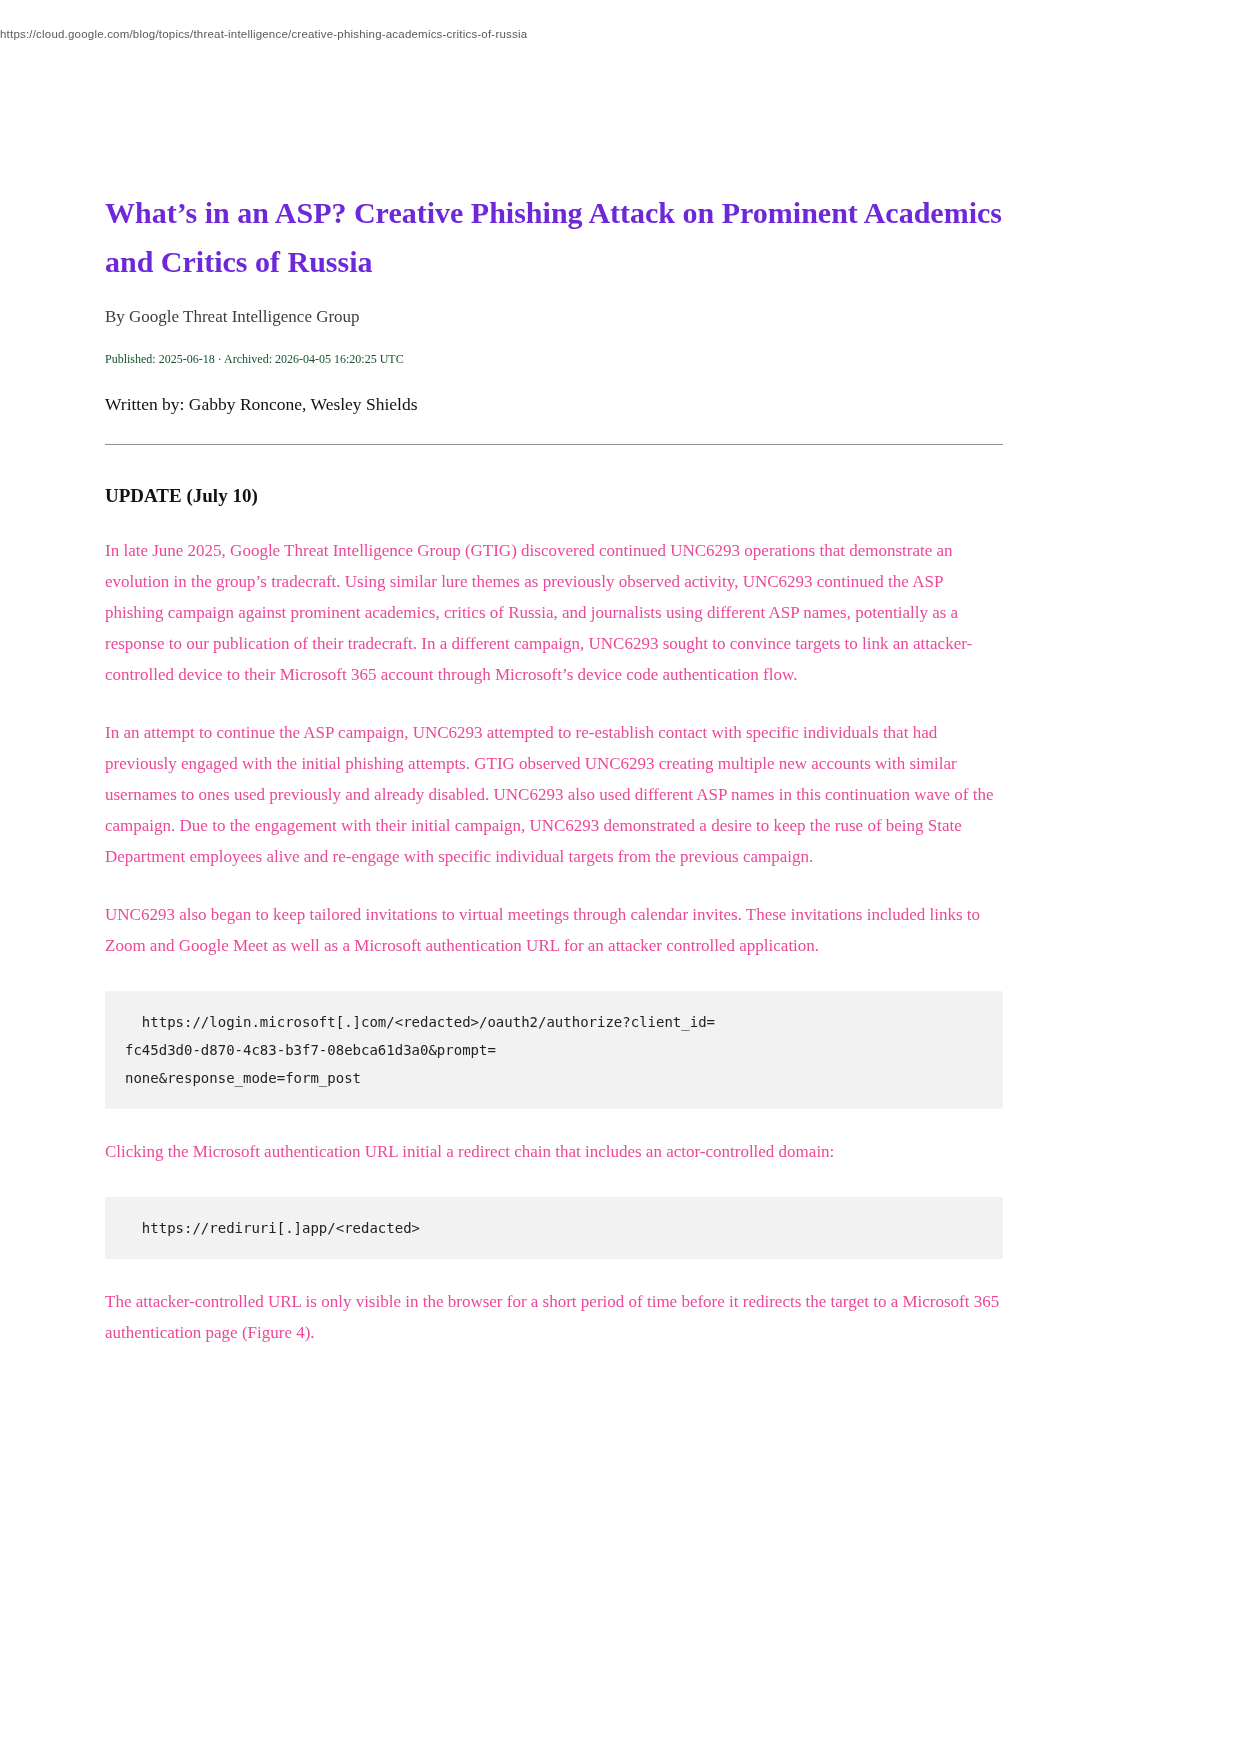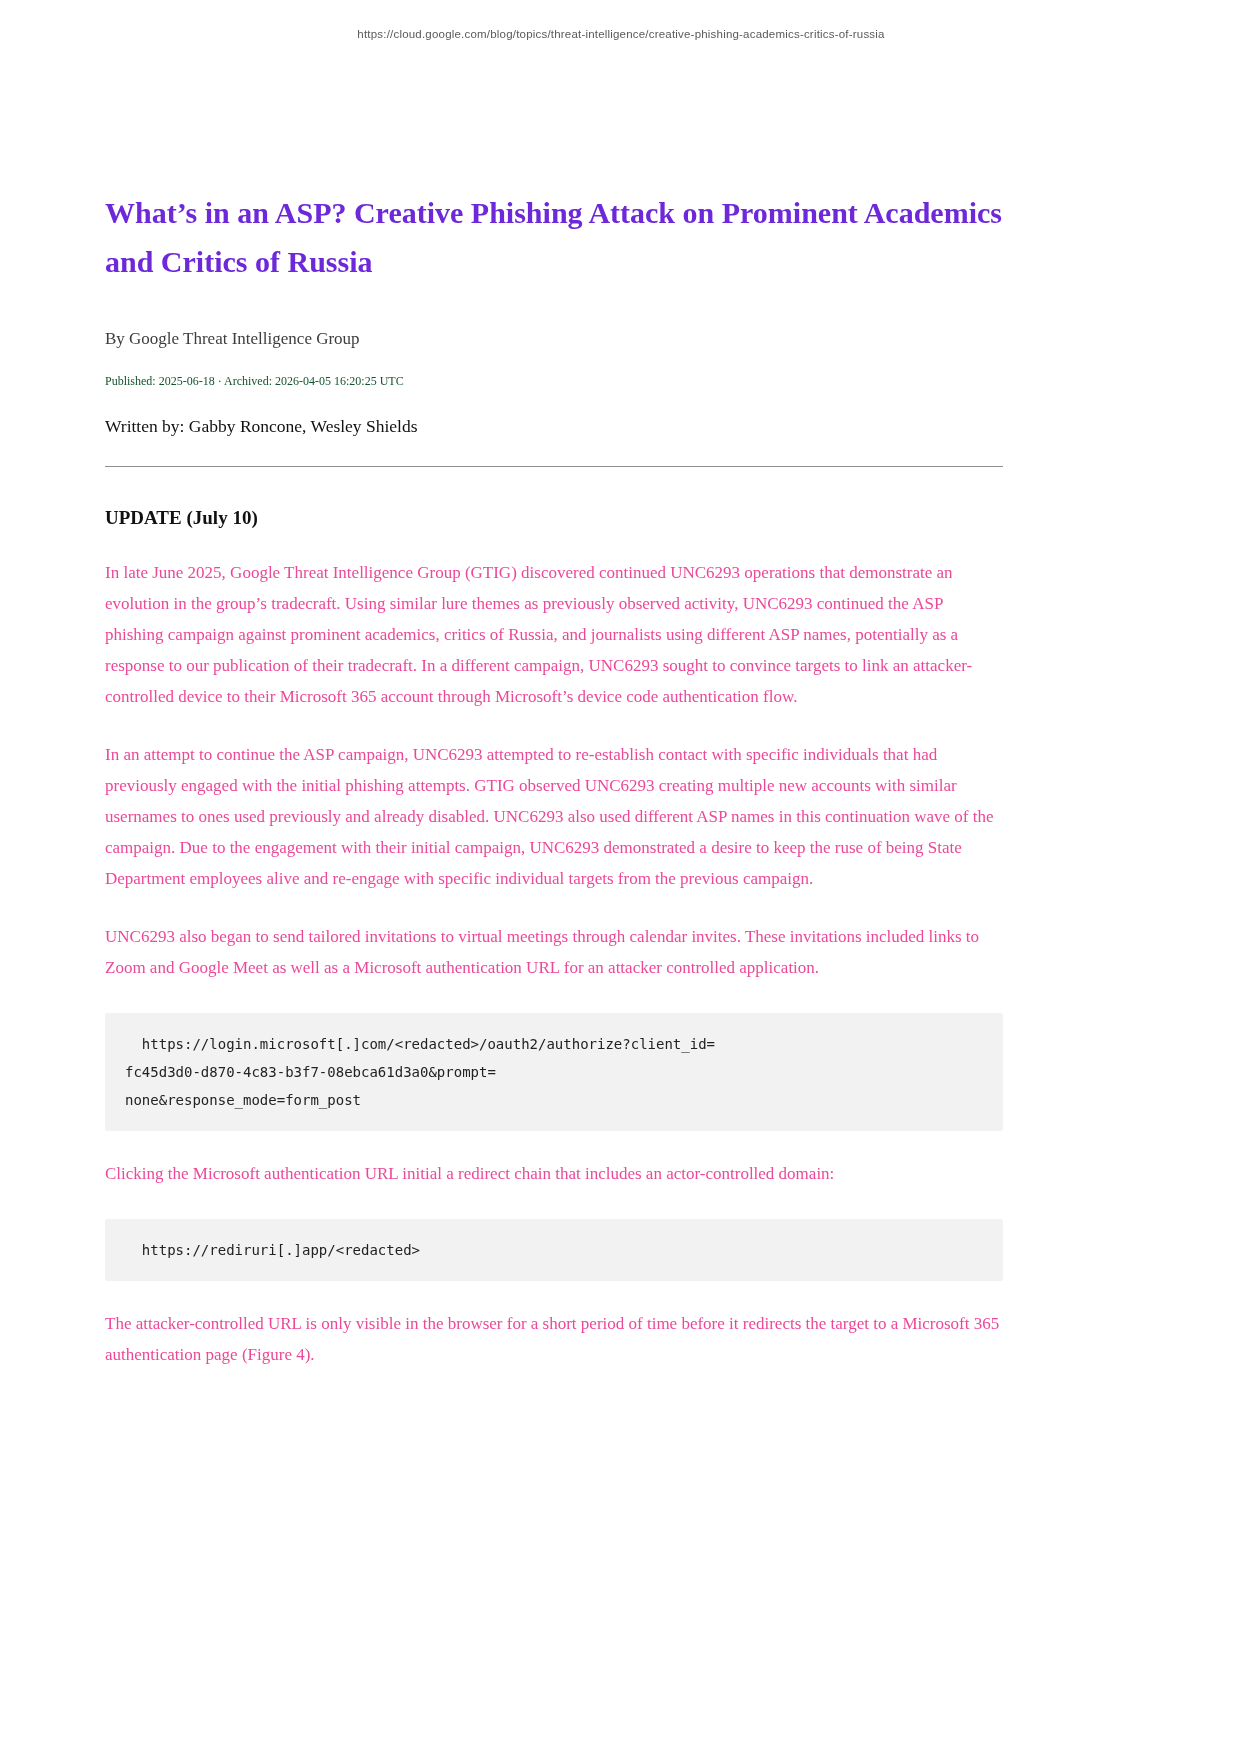--- a/index.html
+++ b/index.html
@@ -14,41 +14,40 @@
     width: 1242px;
     height: 1756px;
     background: #ffffff;
     overflow: hidden;
   }
   .header-url {
     position: absolute;
     top: 28px;
     left: 0;
     width: 100%;
-    text-align: center;
     font-family: "Liberation Sans", sans-serif;
     font-size: 11.5px;
     letter-spacing: 0.2px;
     color: #5a5a5a;
   }
   .content {
     position: absolute;
     top: 0;
     left: 105px;
     width: 898px;
   }
   .article-title {
     margin-top: 188px;
     font-size: 30px;
     line-height: 49px;
     font-weight: bold;
     color: #6d28d9;
   }
   .byline {
-    margin-top: 42px;
+    margin-top: 20px;
     font-size: 17px;
     line-height: 22px;
     color: #3d3d3d;
   }
   .publish-meta {
     margin-top: 21px;
     font-size: 12px;
     line-height: 20px;
     color: #14532d;
   }
@@ -118,21 +117,21 @@
     <div class="authors-line">Written by: Gabby Roncone, Wesley Shields</div>
 
     <hr class="divider">
 
     <h2 class="section-heading">UPDATE (July 10)</h2>
 
     <p class="paragraph">In late June 2025, Google Threat Intelligence Group (GTIG) discovered continued UNC6293 operations that demonstrate an evolution in the group’s tradecraft. Using similar lure themes as previously observed activity, UNC6293 continued the ASP phishing campaign against prominent academics, critics of Russia, and journalists using different ASP names, potentially as a response to our publication of their tradecraft. In a different campaign, UNC6293 sought to convince targets to link an attacker-controlled device to their Microsoft 365 account through Microsoft’s device code authentication flow.</p>
 
     <p class="paragraph">In an attempt to continue the ASP campaign, UNC6293 attempted to re-establish contact with specific individuals that had previously engaged with the initial phishing attempts. GTIG observed UNC6293 creating multiple new accounts with similar usernames to ones used previously and already disabled. UNC6293 also used different ASP names in this continuation wave of the campaign. Due to the engagement with their initial campaign, UNC6293 demonstrated a desire to keep the ruse of being State Department employees alive and re-engage with specific individual targets from the previous campaign.</p>
 
-    <p class="paragraph">UNC6293 also began to send tailored invitations to virtual meetings through calendar invites. These invitations included links to Zoom and Google Meet as well as a Microsoft authentication URL for an attacker controlled application.</p>
+    <p class="paragraph">UNC6293 also began to keep tailored invitations to virtual meetings through calendar invites. These invitations included links to Zoom and Google Meet as well as a Microsoft authentication URL for an attacker controlled application.</p>
 
     <div class="code-block">  https://login.microsoft[.]com/&lt;redacted&gt;/oauth2/authorize?client_id=
 fc45d3d0-d870-4c83-b3f7-08ebca61d3a0&amp;prompt=
 none&amp;response_mode=form_post</div>
 
     <p class="paragraph">Clicking the Microsoft authentication URL initial a redirect chain that includes an actor-controlled domain:</p>
 
     <div class="code-block">  https://rediruri[.]app/&lt;redacted&gt;</div>
 
     <p class="paragraph">The attacker-controlled URL is only visible in the browser for a short period of time before it redirects the target to a Microsoft 365 authentication page (Figure 4).</p>

